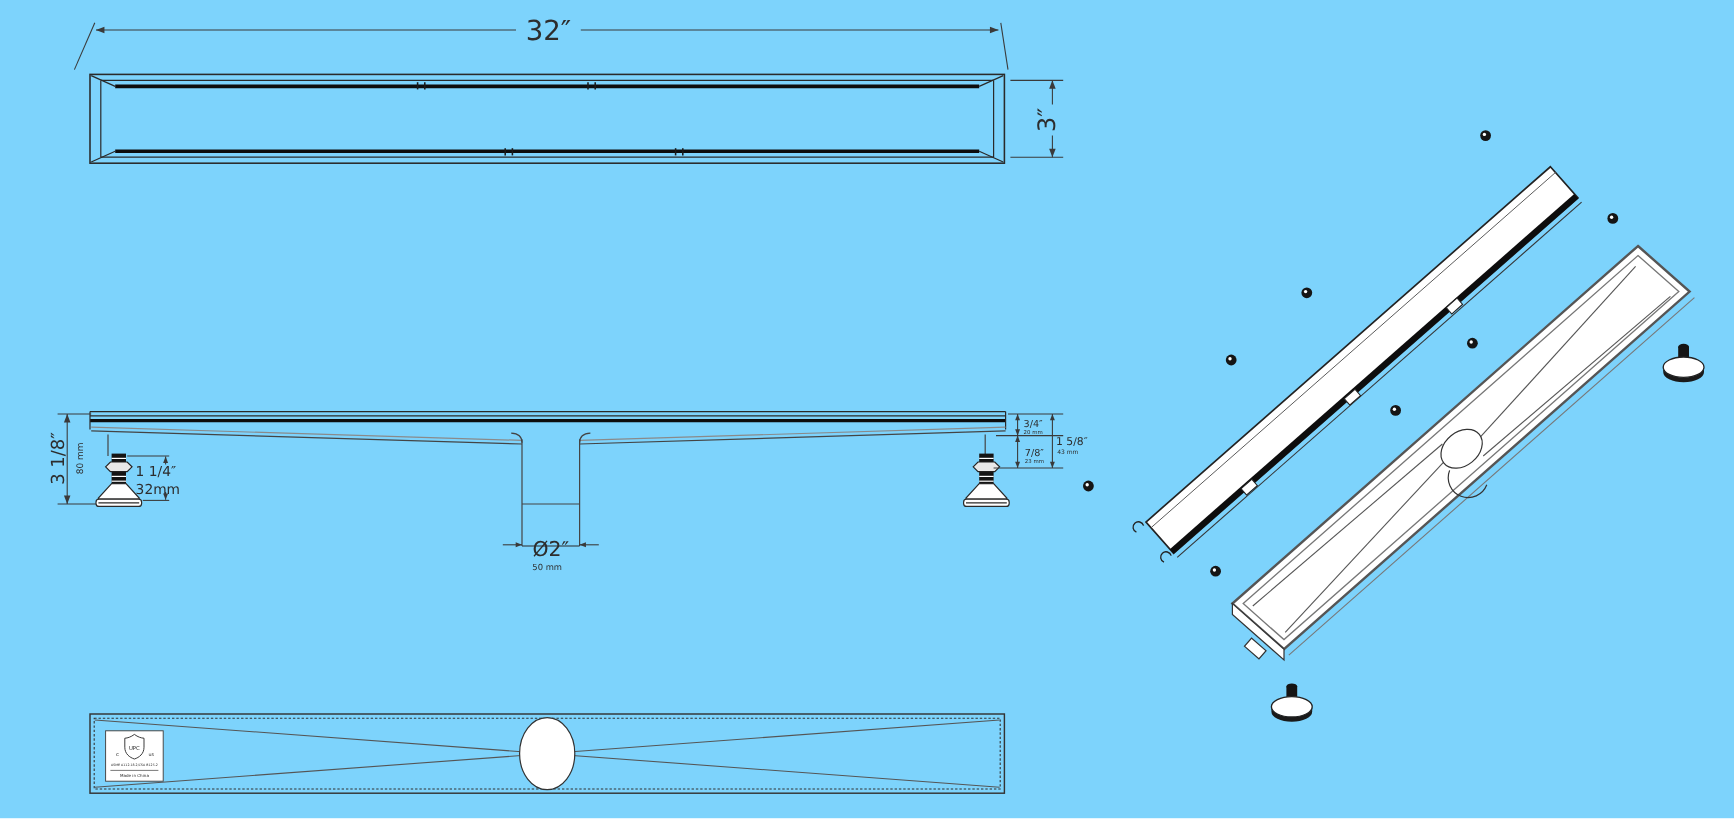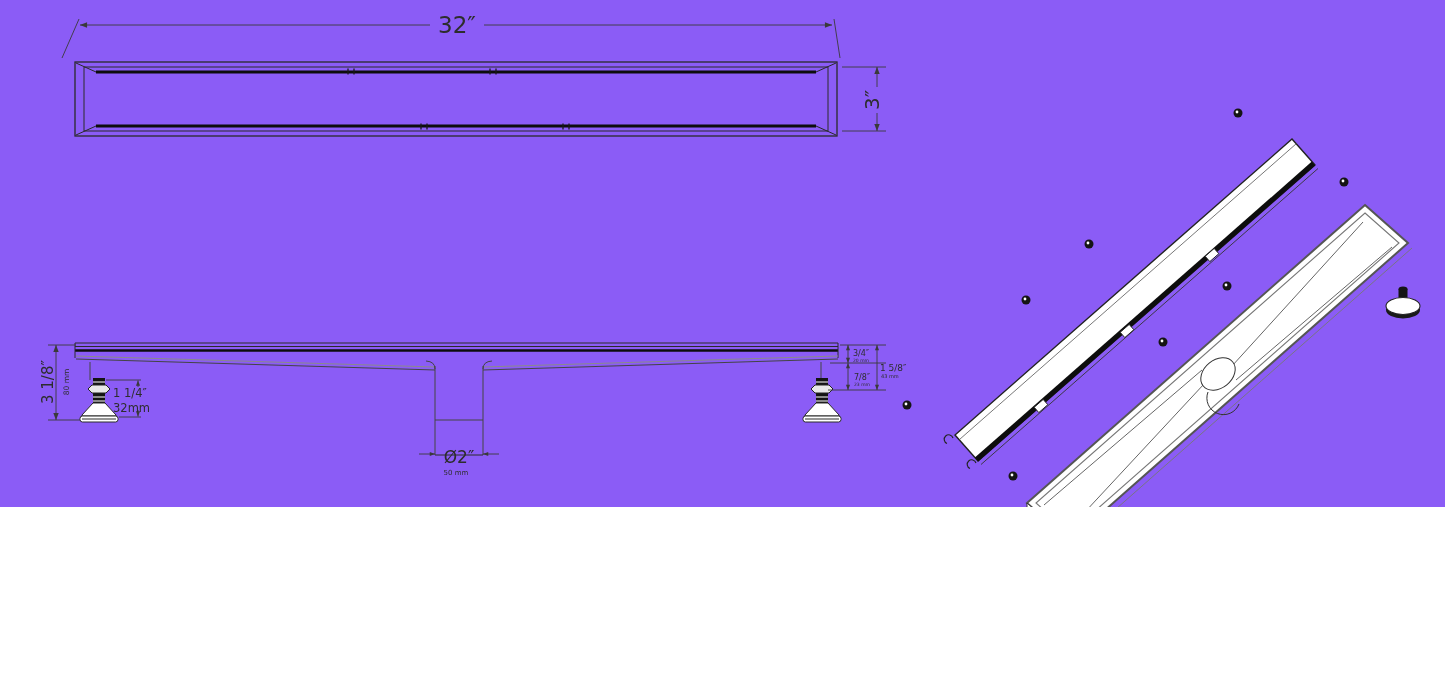--- a/index.html
+++ b/index.html
@@ -1,16 +1,16 @@
 <!DOCTYPE html>
 <html><head>
 <meta charset="utf-8">
 <style>
   html,body{margin:0;padding:0;background:#ffffff;}
-  .canvas{position:relative;width:1445px;height:507px;background:#8b5cf6;overflow:hidden;}
+  .canvas{position:relative;width:1445px;height:682px;background:#7dd3fc;overflow:hidden;}
   svg{display:block;}
   text{font-family:"DejaVu Sans","Liberation Sans",sans-serif;fill:#2d2d2d;}
   .thin{stroke:#2a2a2a;stroke-width:1;fill:none;}
   .thin2{stroke:#2a2a2a;stroke-width:1.3;fill:none;}
   .thick{stroke:#0d0d0d;stroke-width:3;fill:none;}
   .gray{stroke:#8a8a8a;stroke-width:1;fill:none;}
   .mid{stroke:#444;stroke-width:1;fill:none;}
   .dim{stroke:#3a3a3a;stroke-width:0.9;fill:none;}
   .rim{stroke:#555;stroke-width:2;fill:#fff;}
   .rimthin{stroke:#777;stroke-width:1.1;fill:none;}

